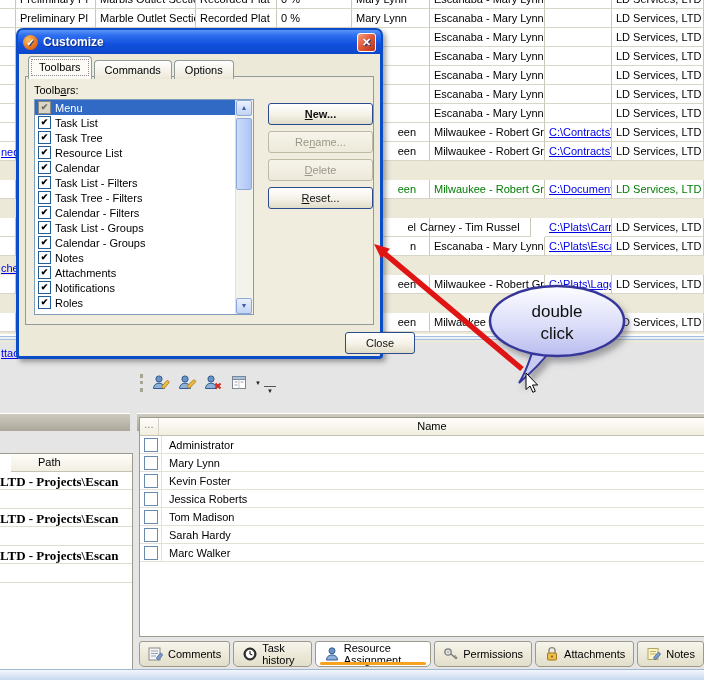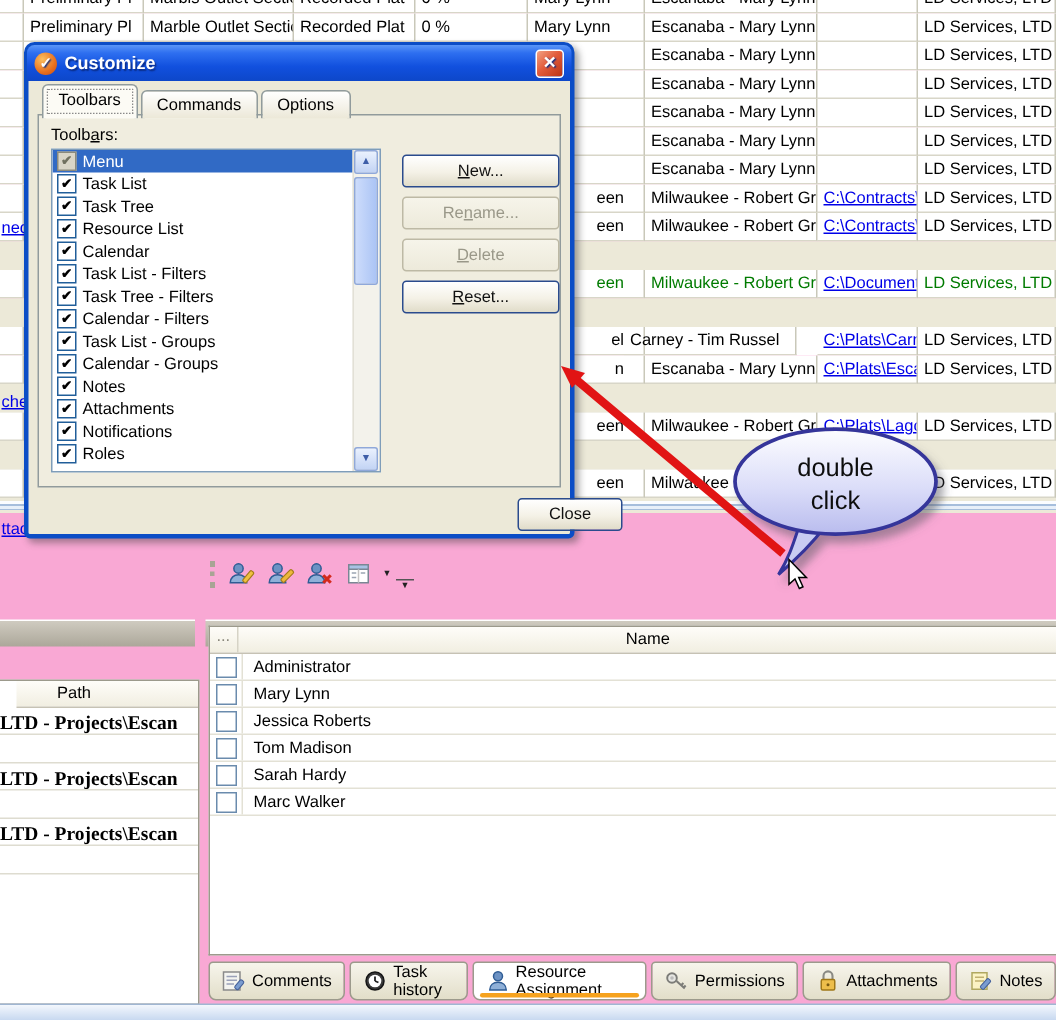--- a/index.html
+++ b/index.html
@@ -1,16 +1,16 @@
 <!DOCTYPE html>
 <html><head>
 <meta charset="utf-8">
 <style>
   html,body{margin:0;padding:0;background:#888;}
-  #app{position:relative;width:704px;height:680px;overflow:hidden;background:#f9a8d4;
+  #app{position:relative;width:704px;height:680px;overflow:hidden;background:#e5e5e5;
        font-family:"Liberation Sans",sans-serif;font-size:11px;color:#000;}
 
   
   #upper-rows{position:absolute;left:0;top:0;width:704px;height:336px;overflow:hidden;z-index:1;}
   .urow{position:absolute;left:0;width:704px;height:19px;background:#fff;}
   .urow.sep{background:#ECE9D8;border-bottom:1px solid #D9D7C9;}
   .ucell{position:absolute;top:0;height:19px;border-right:1px solid #C9C8B9;border-bottom:1px solid #D8D6C8;
          padding:3px 4px 0 4px;box-sizing:border-box;white-space:nowrap;overflow:hidden;}
   .ucell.r{text-align:right;padding-right:13px;}
   .urow.green .ucell{color:#007B00;}
@@ -339,21 +339,21 @@
           <div class="cb">✔</div>
           <div class="ltxt">Roles</div>
         </div>
         <div id="dscroll">
         <div id="sbup" class="sbbtn">▲</div>
         <div id="sbthumb"></div>
         <div id="sbdown" class="sbbtn">▼</div>
       </div>
     </div>
     <button id="dclose" class="xpbtn">Close</button>
-  <button class="xpbtn side" style="top: 72px;"><u>N</u>ew...</button>
+  <button class="xpbtn side" style="top: 72px; font-weight: bold;"><u>N</u>ew...</button>
       <button class="xpbtn side dis" style="top: 100px;">Re<u>n</u>ame...</button>
       <button class="xpbtn side dis" style="top: 128px;"><u>D</u>elete</button>
       <button class="xpbtn side" style="top: 156px;"><u>R</u>eset...</button>
     </div>
 
   <div id="leftband"></div>
   <div id="pbox">
     <div class="phead">Path</div>
     <div id="path-rows">
         <div class="prow bold">LTD - Projects\Escan</div>
@@ -419,20 +419,26 @@
         <div class="rrow">
           <div class="rcbc">
             <div class="rcb"></div>
           </div>
           <div class="rname">Mary Lynn</div>
         </div>
         <div class="rrow">
           <div class="rcbc">
             <div class="rcb"></div>
           </div>
+          <div class="rname">Kevin Foster</div>
+        </div>
+        <div class="rrow">
+          <div class="rcbc">
+            <div class="rcb"></div>
+          </div>
           <div class="rname">Jessica Roberts</div>
         </div>
         <div class="rrow">
           <div class="rcbc">
             <div class="rcb"></div>
           </div>
           <div class="rname">Tom Madison</div>
         </div>
         <div class="rrow">
           <div class="rcbc">

